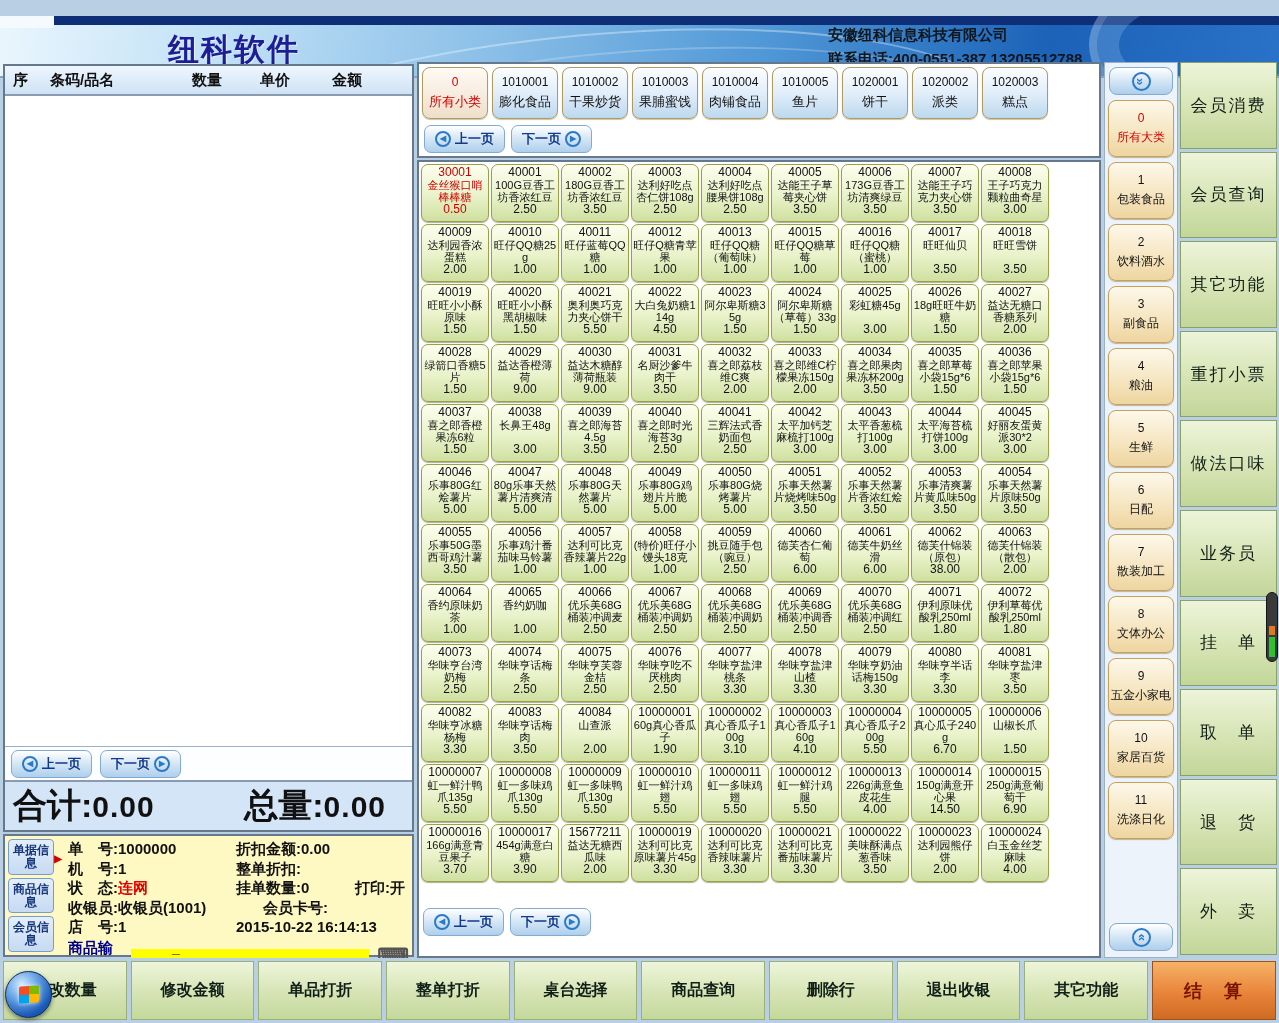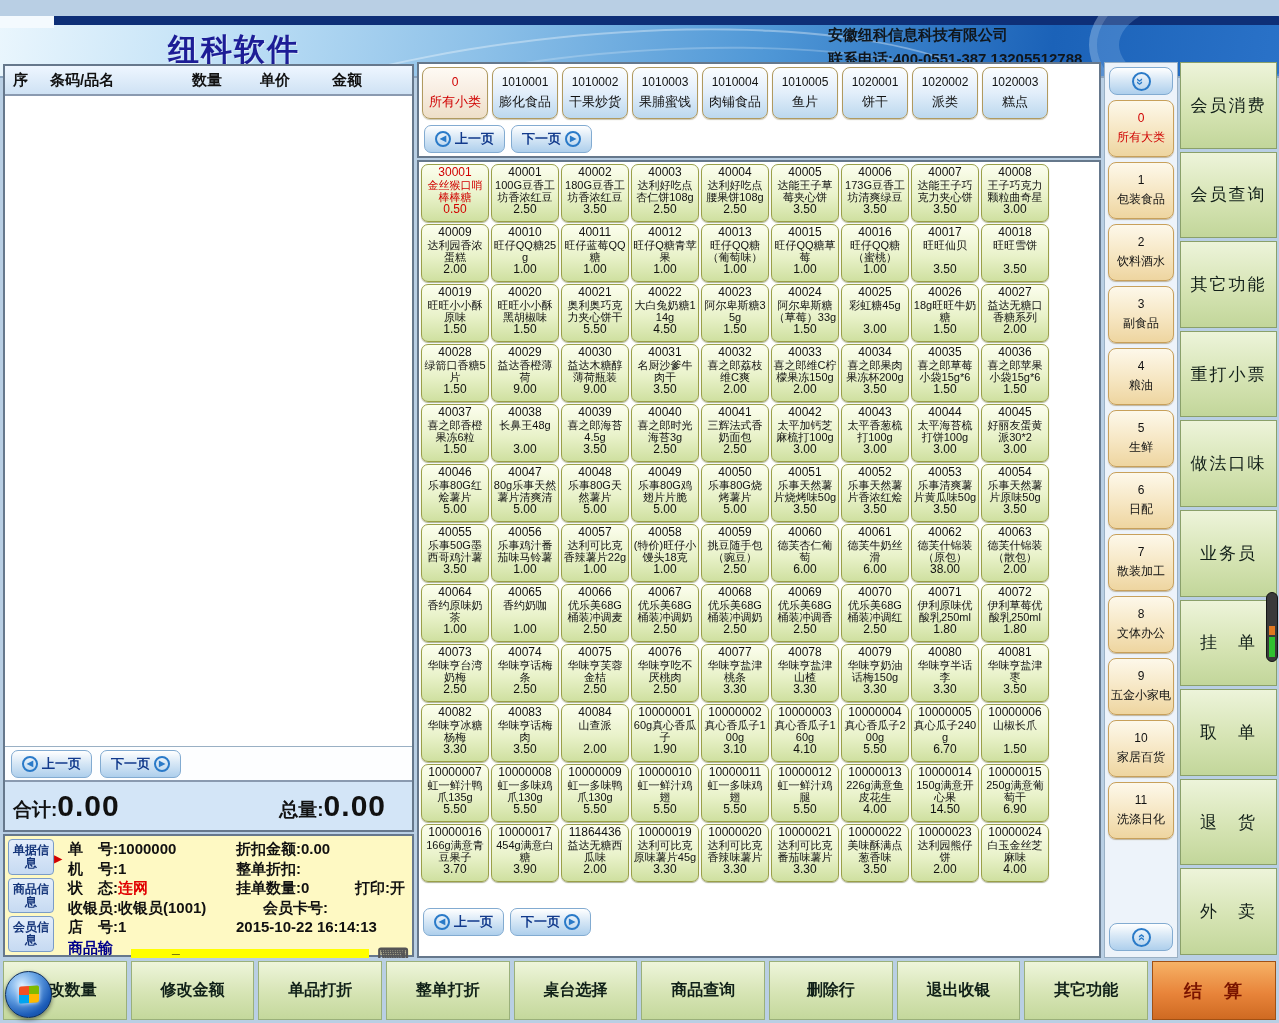--- a/index.html
+++ b/index.html
@@ -38,21 +38,21 @@
   .rot-down { transform:rotate(90deg); } .rot-up { transform:rotate(-90deg); }
   
   .left-panel { left:3px; top:64px; width:411px; height:768px; display:flex; flex-direction:column; }
   .table-header { height:30px; flex:0 0 30px; display:flex; align-items:center;
     background:linear-gradient(#eef6ff,#cfe2f4); border-bottom:2px solid #8a9ab0; font-weight:bold; font-size:15px; }
   .col-seq { width:45px; padding-left:8px; } .col-name { flex:1; } .col-qty { width:68px; } .col-price { width:72px; } .col-amt { width:80px; }
   .list-body { flex:1; background:#fff; }
   .left-pager-row { flex:0 0 34px; display:flex; align-items:center; gap:8px; padding:0 6px; border-top:1px solid #9ab0c4; background:#fdfeff; }
   .totals-bar { flex:0 0 50px; background:#d3e5f7; border-top:2px solid #8a9ab0; display:flex; align-items:center; padding:0 26px 0 8px; justify-content:space-between; }
   .tot-group { display:flex; align-items:baseline; }
-  .tot-label { font-size:19px; font-weight:bold; } .tot-value { font-size:30px; font-weight:bold; letter-spacing:1px; }
+  .tot-label { font-size:34px; font-weight:bold; } .tot-value { font-size:30px; font-weight:bold; letter-spacing:1px; }
   
   .info-panel { left:3px; top:834px; width:411px; height:123px; background:#dfe9fb; display:flex; padding:3px; }
   .side-tabs { width:52px; display:flex; flex-direction:column; gap:3px; margin-right:8px; }
   .side-tab { flex:1; background:linear-gradient(#e4eefb,#c6daf2); border:1px solid #7a9cc8; border-radius:4px;
     font-size:12px; font-weight:bold; color:#15357a; display:flex; align-items:center; justify-content:center;
     text-align:center; line-height:13px; position:relative; cursor:pointer; width:46px; }
   .tab-arrow { position:absolute; right:-9px; top:12px; color:#d00000; font-size:10px; }
   .info-body { flex:1; font-size:15px; font-weight:bold; line-height:19.5px; position:relative; }
   .irow { display:flex; }
   .icol1 { width:168px; white-space:nowrap; }
@@ -768,21 +768,21 @@
         <div class="pcode">10000016</div>
         <div class="pname">166g满意青豆果子</div>
         <div class="pprice">3.70</div>
       </div>
       <div class="pcell">
         <div class="pcode">10000017</div>
         <div class="pname">454g满意白糖</div>
         <div class="pprice">3.90</div>
       </div>
       <div class="pcell">
-        <div class="pcode">11864436</div>
+        <div class="pcode">15677211</div>
         <div class="pname">益达无糖西瓜味</div>
         <div class="pprice">2.00</div>
       </div>
       <div class="pcell">
         <div class="pcode">10000019</div>
         <div class="pname">达利可比克原味薯片45g</div>
         <div class="pprice">3.30</div>
       </div>
       <div class="pcell">
         <div class="pcode">10000020</div>

